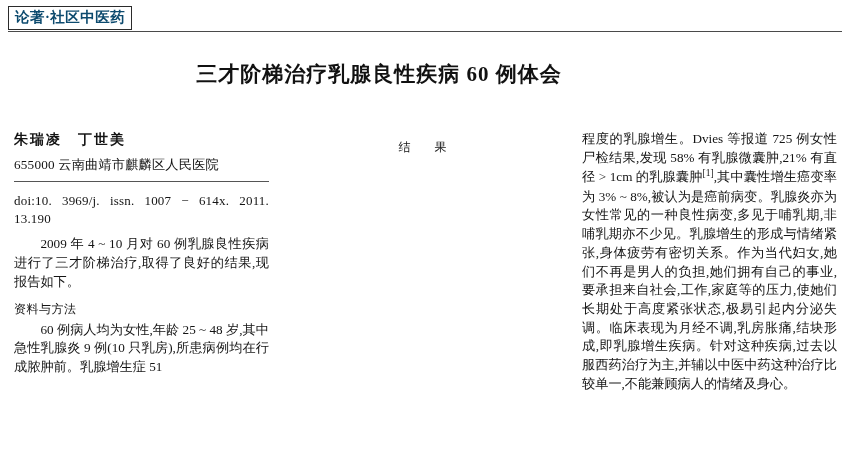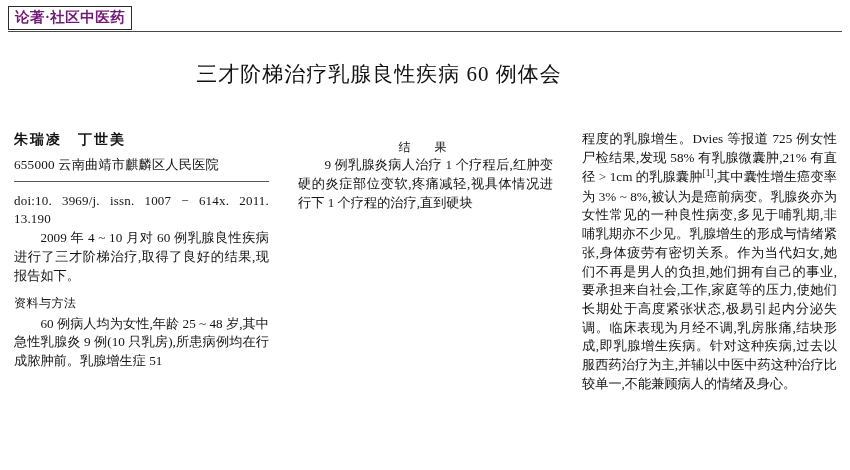--- a/index.html
+++ b/index.html
@@ -25,40 +25,40 @@
   .banner {
     position: absolute;
     left: 8px;
     top: 6px;
     border: 1px solid #2b2b2b;
     padding: 2px 6px 3px 6px;
     font-size: 14.5px;
     letter-spacing: 0.5px;
     font-family: "Liberation Serif", "DejaVu Serif", serif;
     font-weight: 600;
-    color: #701a75;
+    color: #0c4a6e;
     line-height: 1.15;
   }
   .banner-rule {
     position: absolute;
     left: 8px;
     top: 31px;
     width: 834px;
     height: 0;
     border-top: 1px solid #4a4a4a;
   }
   
   .title {
     position: absolute;
     left: 0;
     top: 60px;
     width: 758px;
     text-align: center;
     font-size: 21px;
-    font-weight: 400;
+    font-weight: 700;
     letter-spacing: 1px;
     color: #111;
   }
   
   .cols {
     position: absolute;
     top: 130px;
     left: 14px;
     width: 826px;
     height: 352px;
@@ -92,21 +92,21 @@
   }
   .hr-thin {
     border: none;
     border-top: 1px solid #555;
     margin: 6px 0 10px 0;
     width: 100%;
   }
   .doi {
     font-size: 13px;
     line-height: 1.45;
-    margin-bottom: 0;
+    margin-bottom: 6px;
     letter-spacing: 0.2px;
   }
   .sec-head {
     font-weight: 400;
     font-size: 12px;
     margin: 9px 0 3px 0;
     letter-spacing: 0.5px;
   }
   .sec-head.center {
     text-align: center;
@@ -132,21 +132,20 @@
       <div class="affil">655000 云南曲靖市麒麟区人民医院</div>
       <hr class="hr-thin">
       <div class="doi">doi:10. 3969/j. issn. 1007 − 614x. 2011. 13.190</div>
       <p class="indent">2009 年 4 ~ 10 月对 60 例乳腺良性疾病进行了三才阶梯治疗,取得了良好的结果,现报告如下。</p>
       <div class="sec-head">资料与方法</div>
       <p class="indent">60 例病人均为女性,年龄 25 ~ 48 岁,其中急性乳腺炎 9 例(10 只乳房),所患病例均在行成脓肿前。乳腺增生症 51</p>
     </div>
 
     <div class="col c2">
       <div class="sec-head center">结　果</div>
-      <p class="indent">9 例乳腺炎病人治疗 1 个疗程后,红肿变硬的炎症部位变软,疼痛减轻,视具体情况进行下 1 个疗程的治疗,直到硬块</p>
     </div>
 
     <div class="col c3">
       <p><span>程度的乳腺增生。Dvies 等报道 725 例女性尸检结果,发现 58% 有乳腺微囊肿,21% 有直径 &gt; 1cm 的乳腺囊肿</span><span class="sup">[1]</span><span>,其中囊性增生癌变率为 3% ~ 8%,被认为是癌前病变。乳腺炎亦为女性常见的一种良性病变,多见于哺乳期,非哺乳期亦不少见。乳腺增生的形成与情绪紧张,身体疲劳有密切关系。作为当代妇女,她们不再是男人的负担,她们拥有自己的事业,要承担来自社会,工作,家庭等的压力,使她们长期处于高度紧张状态,极易引起内分泌失调。临床表现为月经不调,乳房胀痛,结块形成,即乳腺增生疾病。针对这种疾病,过去以服西药治疗为主,并辅以中医中药这种治疗比较单一,不能兼顾病人的情绪及身心。</span></p>
     </div>
 
   </div>
 </div>
 
 </body></html>

